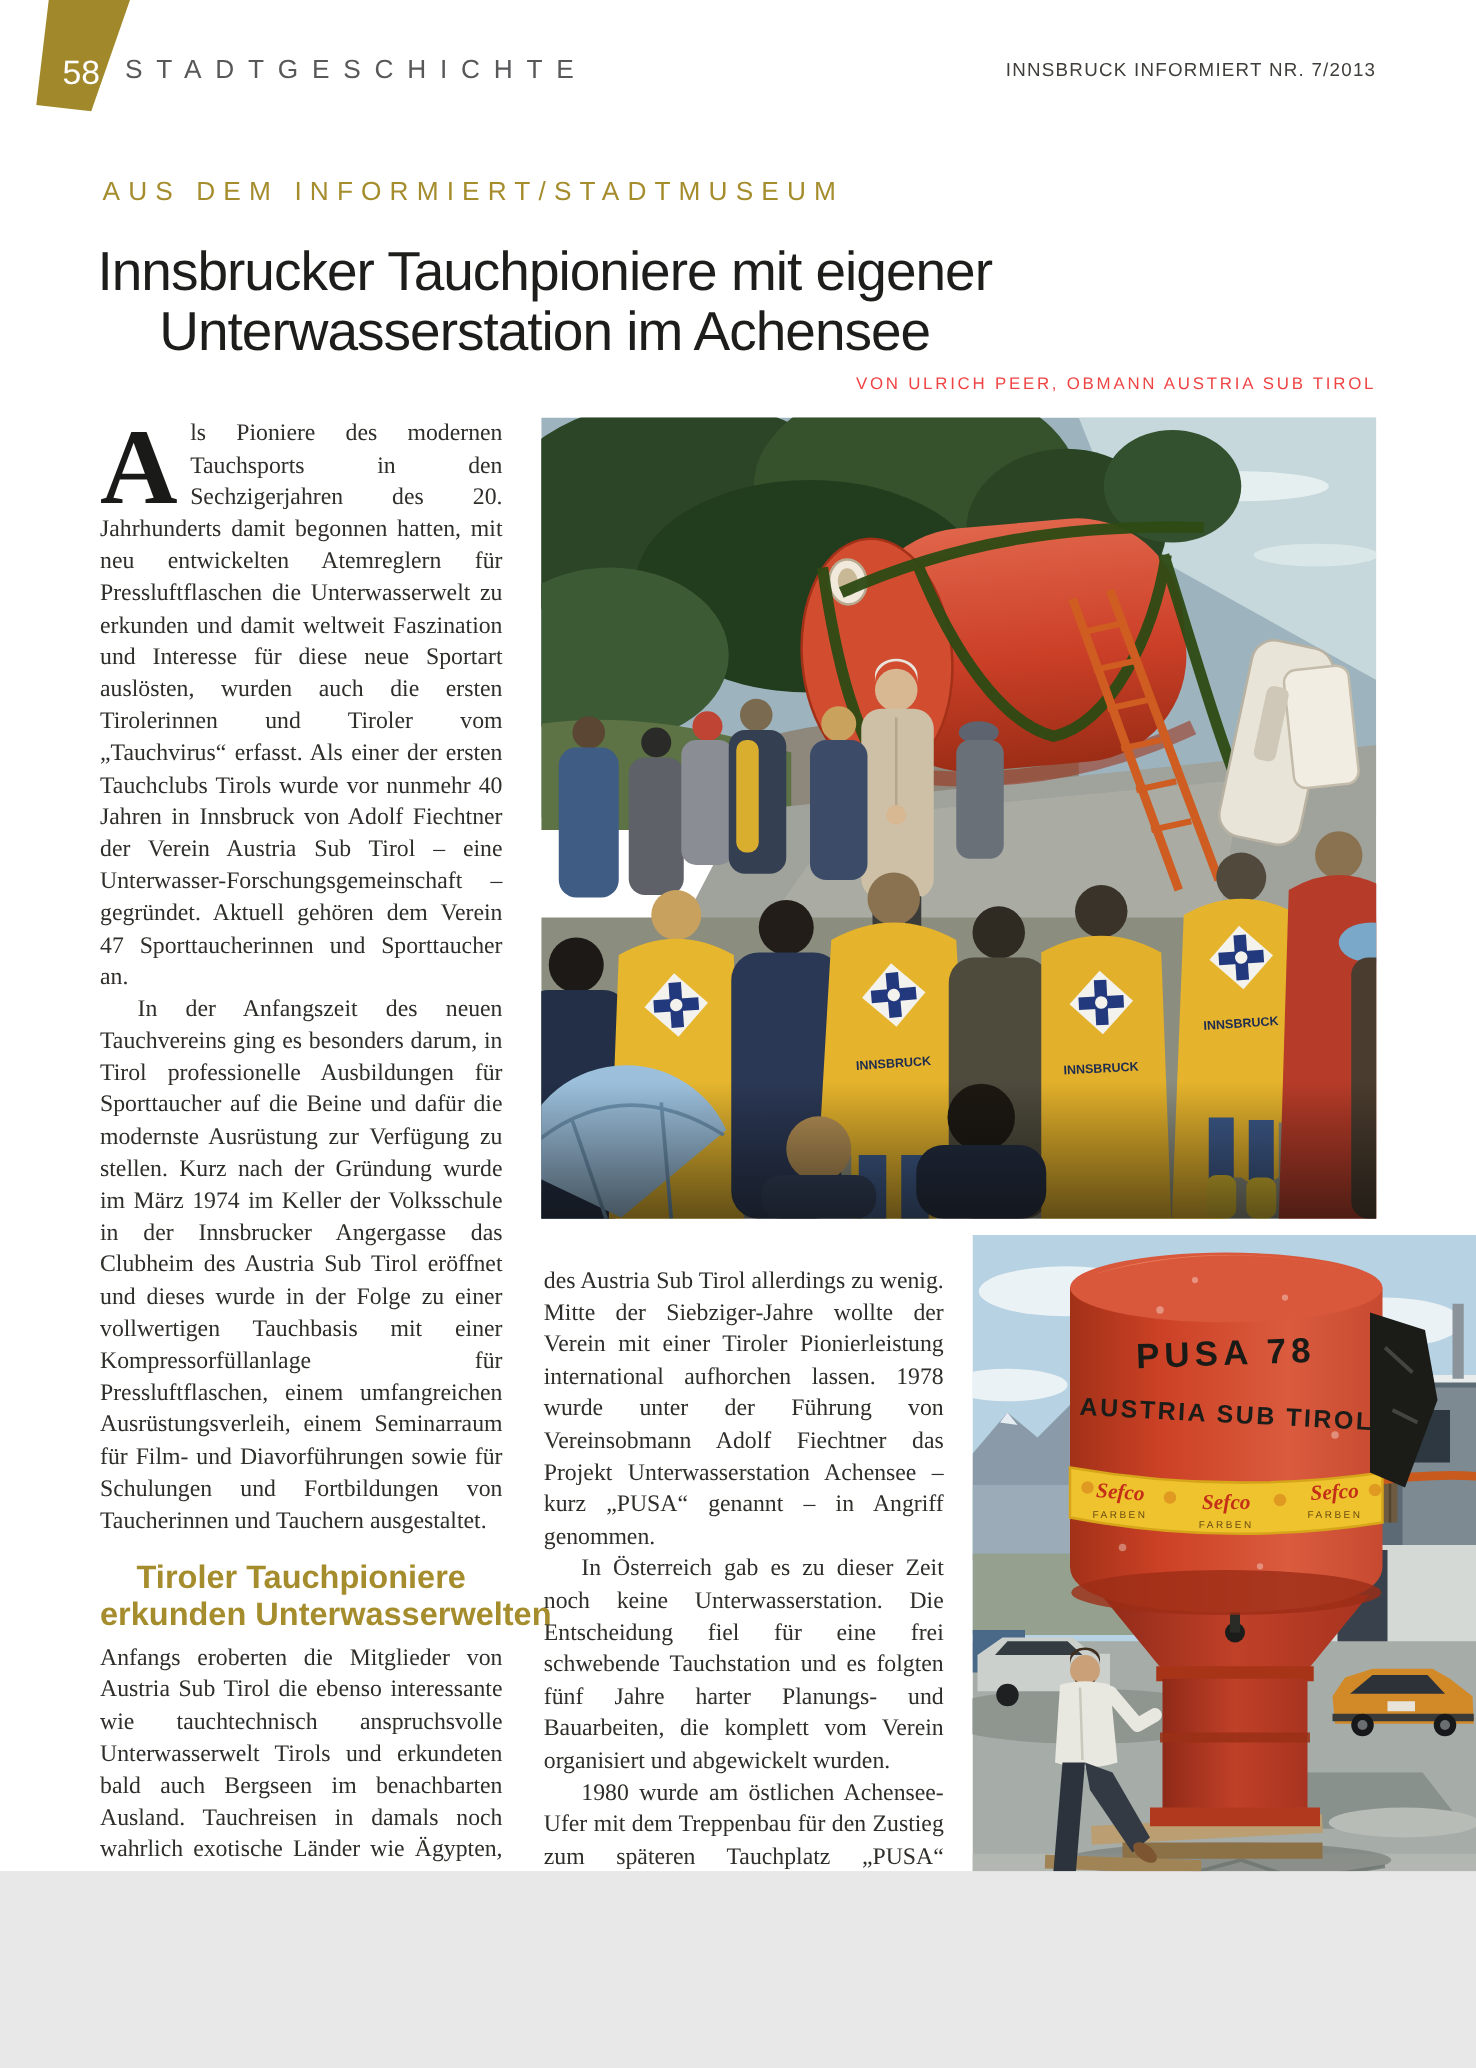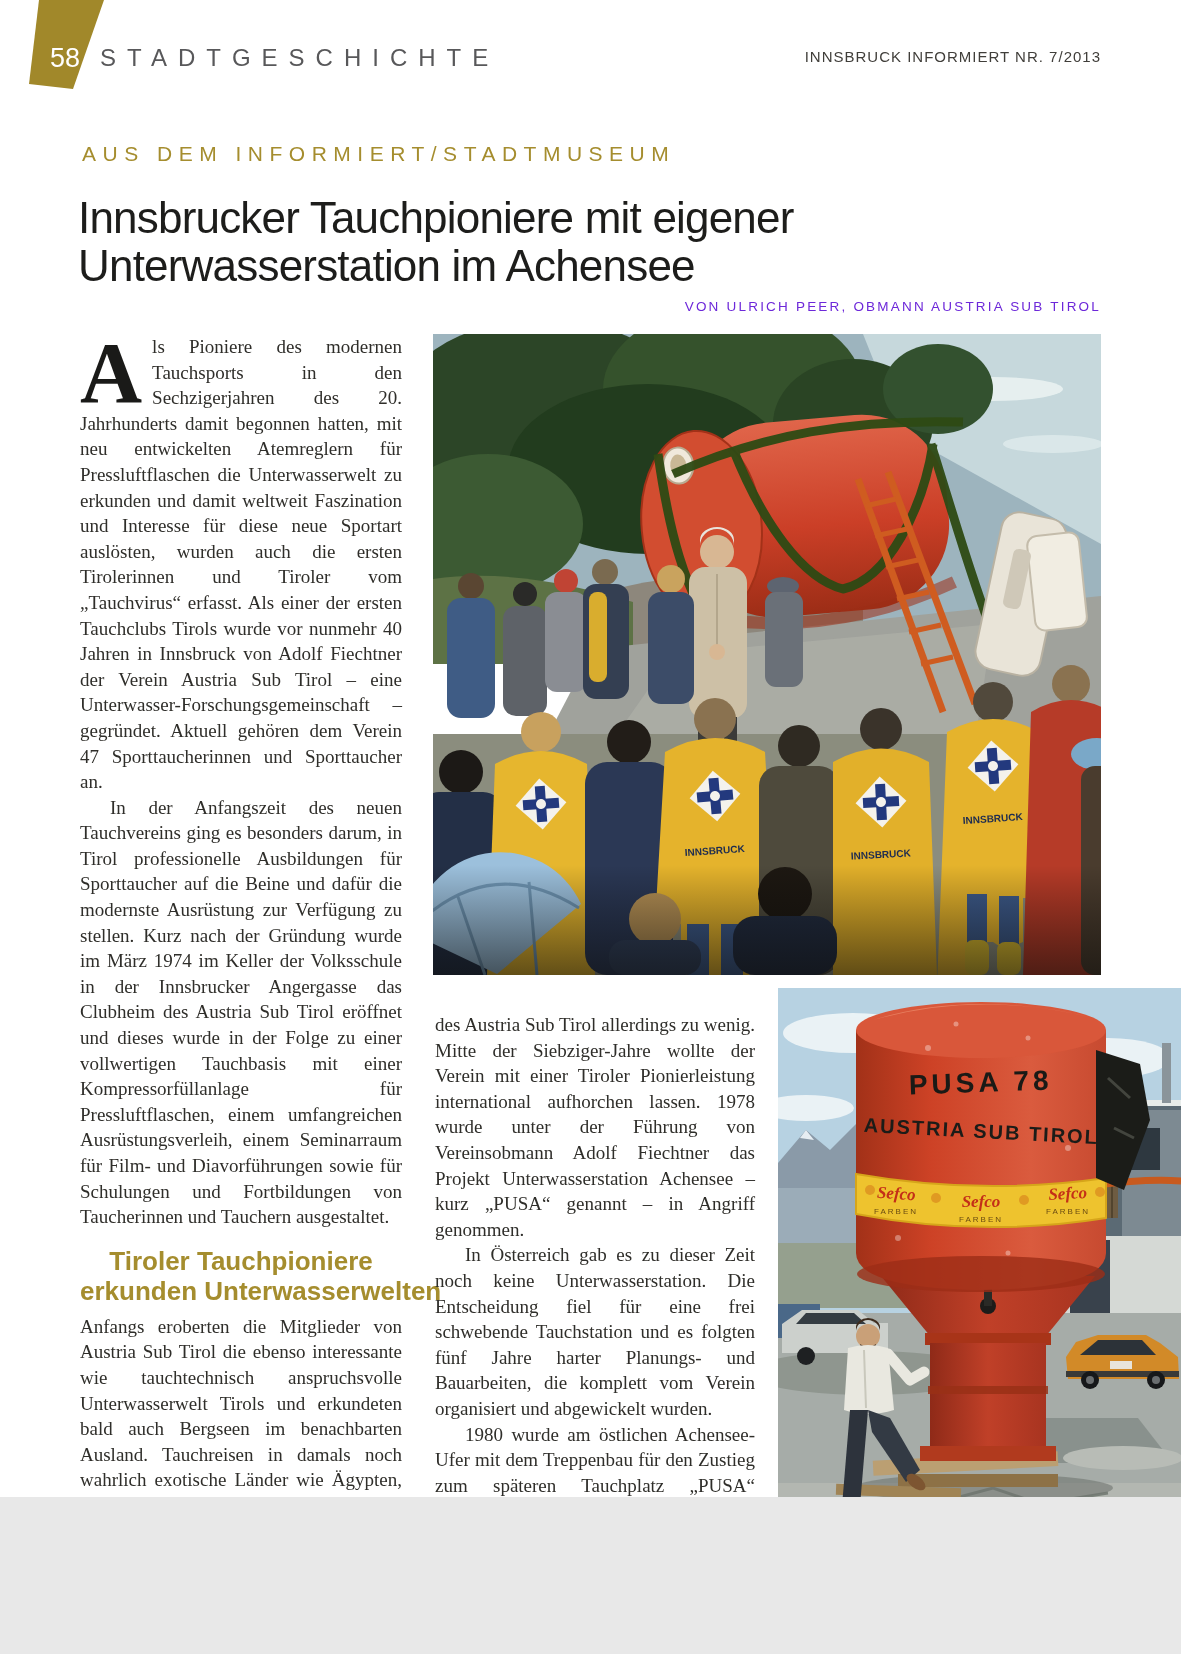--- a/index.html
+++ b/index.html
@@ -2,31 +2,31 @@
 <html lang="de"><head>
 <meta charset="utf-8">
 <style>
   html,body{margin:0;padding:0;background:#e8e8e8;}
   .page{position:relative;width:1181px;height:1497px;background:#ffffff;overflow:hidden;
         font-family:"Liberation Serif","DejaVu Serif",serif;color:#2e2d29;margin:0 auto;}
   
   .badge{position:absolute;left:28px;top:0;width:82px;height:95px;}
   .badge text{font-family:"Liberation Sans","DejaVu Sans",sans-serif;font-size:27px;fill:#ffffff;}
   .section-title{position:absolute;left:100px;top:44px;font-family:"Liberation Sans","DejaVu Sans",sans-serif;
-        font-size:24px;letter-spacing:11px;color:#58585a;}
+        font-size:21px;letter-spacing:11px;color:#58585a;}
   .issue{position:absolute;right:80px;top:48px;font-family:"Liberation Sans","DejaVu Sans",sans-serif;
         font-size:15px;letter-spacing:1px;color:#403e3a;}
   
   .kicker{position:absolute;left:82px;top:142px;font-family:"Liberation Sans","DejaVu Sans",sans-serif;
         font-size:21px;letter-spacing:6.5px;color:#a58d2e;}
   .headline{position:absolute;left:78px;top:194px;font-family:"Liberation Sans","DejaVu Sans",sans-serif;
         font-size:44px;line-height:48px;letter-spacing:-0.8px;color:#1d1d1b;font-weight:500;}
-  .headline span{display:block;}
+  .headline span{display:block;text-align:center;}
   .byline{position:absolute;right:80px;top:299px;font-family:"Liberation Sans","DejaVu Sans",sans-serif;
-        font-size:13.5px;letter-spacing:2.2px;color:#6d28d9;}
+        font-size:13.5px;letter-spacing:2.2px;color:#ef4444;}
   
   .body-col{position:absolute;font-size:19px;line-height:25.6px;text-align:justify;color:#2f2e2a;
         hyphens:auto;-webkit-hyphens:auto;}
   .col1{left:80px;top:334px;width:322px;height:1280px;}
   .col2{left:435px;top:1012px;width:320px;height:600px;}
   .body-col p{margin:0;}
   .indent{text-indent:30px;}
   .dropcap{float:left;font-size:86px;line-height:70px;font-weight:bold;color:#1a1a18;
         margin:4px 10px 0 0;font-family:"Liberation Serif","DejaVu Serif",serif;}
   .subhead{margin:16px 0 8px 0;font-family:"Liberation Sans","DejaVu Sans",sans-serif;

